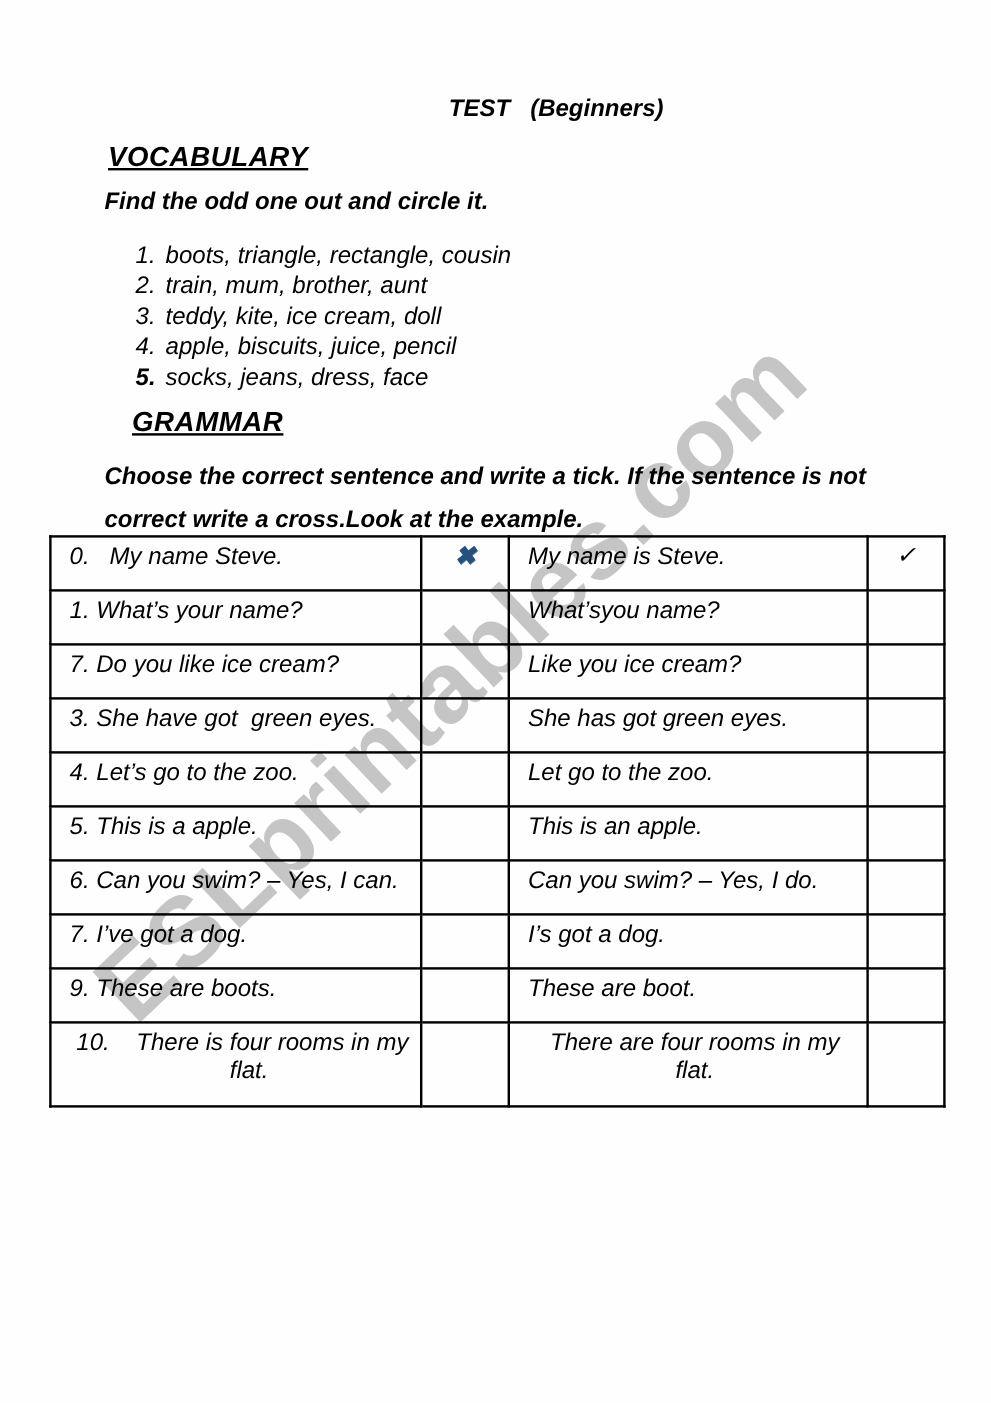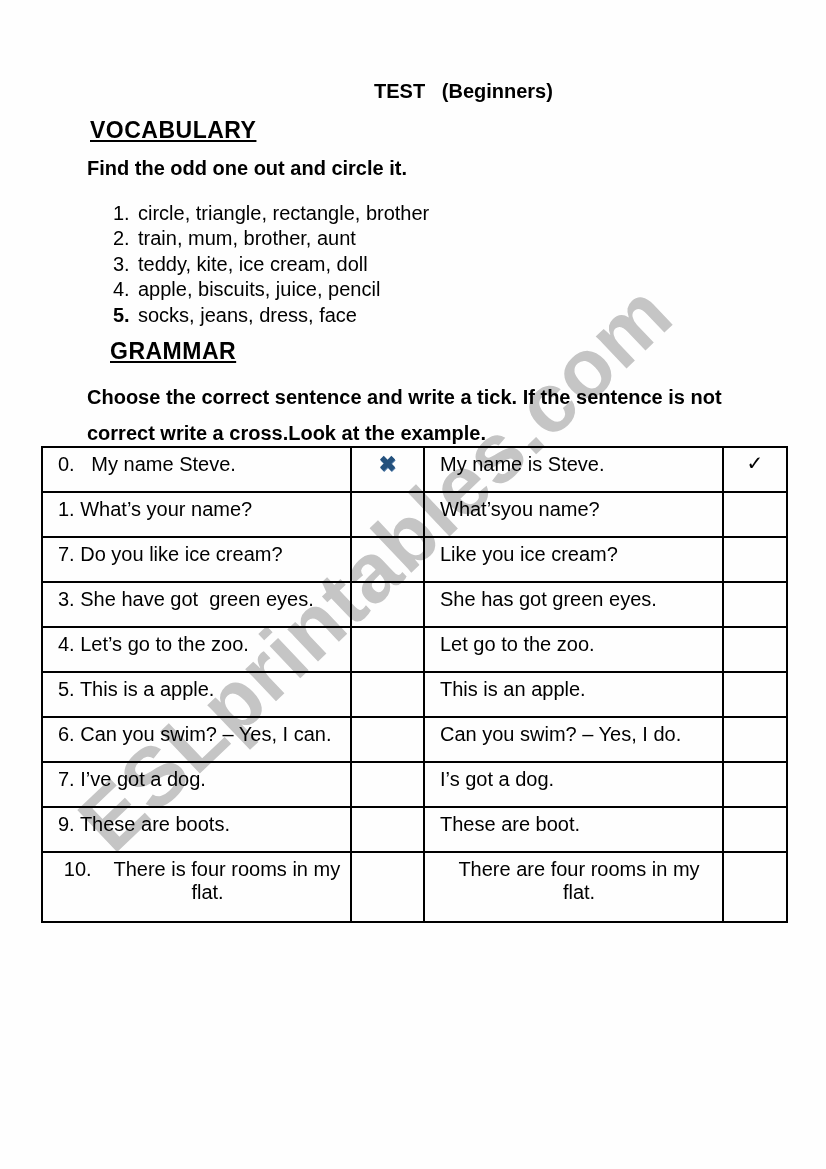--- a/index.html
+++ b/index.html
@@ -17,21 +17,21 @@
     transform:rotate(-43.5deg);
     transform-origin:0 0;
     font-size:84px;
     font-weight:bold;
     letter-spacing:1px;
     color:rgba(143,143,143,0.52);
     white-space:nowrap;
     z-index:0;
     user-select:none;
   }
-  .content{position:absolute;left:0;top:0;width:100%;height:100%;z-index:1;}
+  .content{position:absolute;left:0;top:0;width:100%;height:100%;z-index:1;font-style:italic;}
   .doc-title{
     position:absolute;left:374px;top:80px;
     font-size:20px;font-weight:bold;white-space:pre;
   }
   .section-heading{
     position:absolute;left:90px;
     font-size:23px;font-weight:bold;
     text-decoration:underline;
     letter-spacing:0.5px;
   }
@@ -89,21 +89,21 @@
 
   <div class="content">
 
     <div class="doc-title">TEST   (Beginners)</div>
 
     <div class="section-heading vocab-heading">VOCABULARY</div>
 
     <div class="bold-line find-line">Find the odd one out and circle it.</div>
 
     <div class="odd-list">
-      <div class="odd-item"><span class="odd-num">1.</span><span>circle, triangle, rectangle, brother</span></div>
+      <div class="odd-item"><span class="odd-num">1.</span><span>boots, triangle, rectangle, cousin</span></div>
       <div class="odd-item"><span class="odd-num">2.</span><span>train, mum, brother, aunt</span></div>
       <div class="odd-item"><span class="odd-num">3.</span><span>teddy, kite, ice cream, doll</span></div>
       <div class="odd-item"><span class="odd-num">4.</span><span>apple, biscuits, juice, pencil</span></div>
       <div class="odd-item"><span class="odd-num bold">5.</span><span>socks, jeans, dress, face</span></div>
     </div>
 
     <div class="section-heading grammar-heading">GRAMMAR</div>
 
     <div class="bold-line instructions">Choose the correct sentence and write a tick. If the sentence is not
 correct write a cross.Look at the example.</div>

